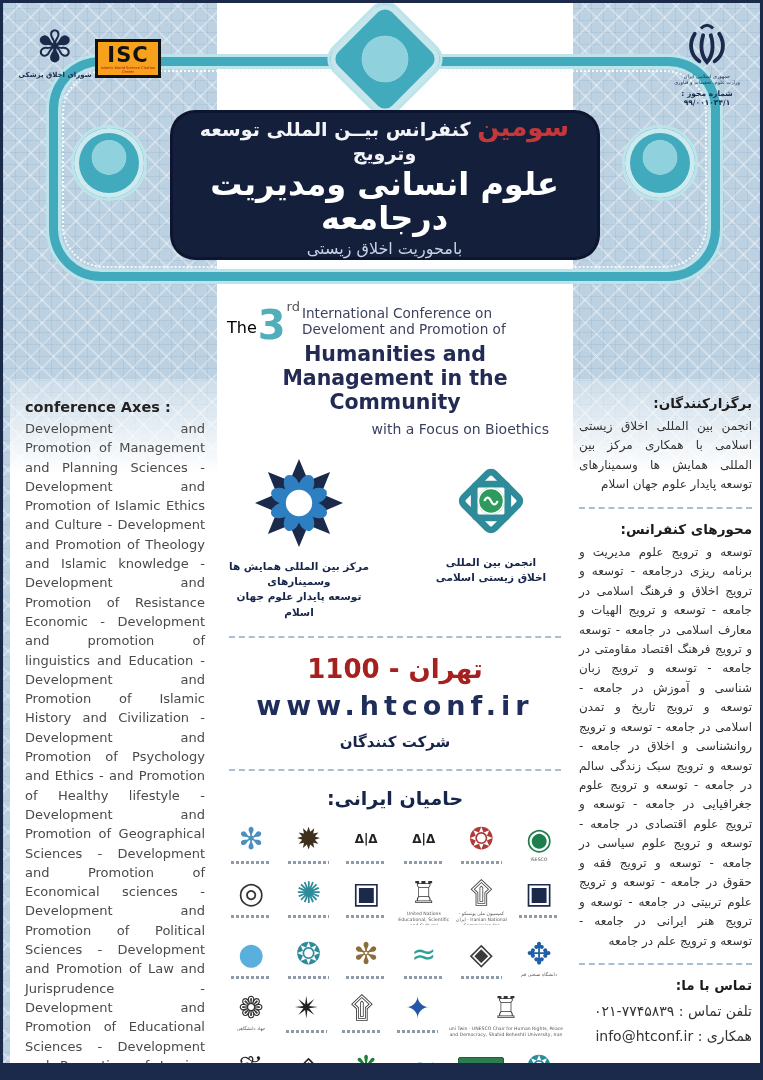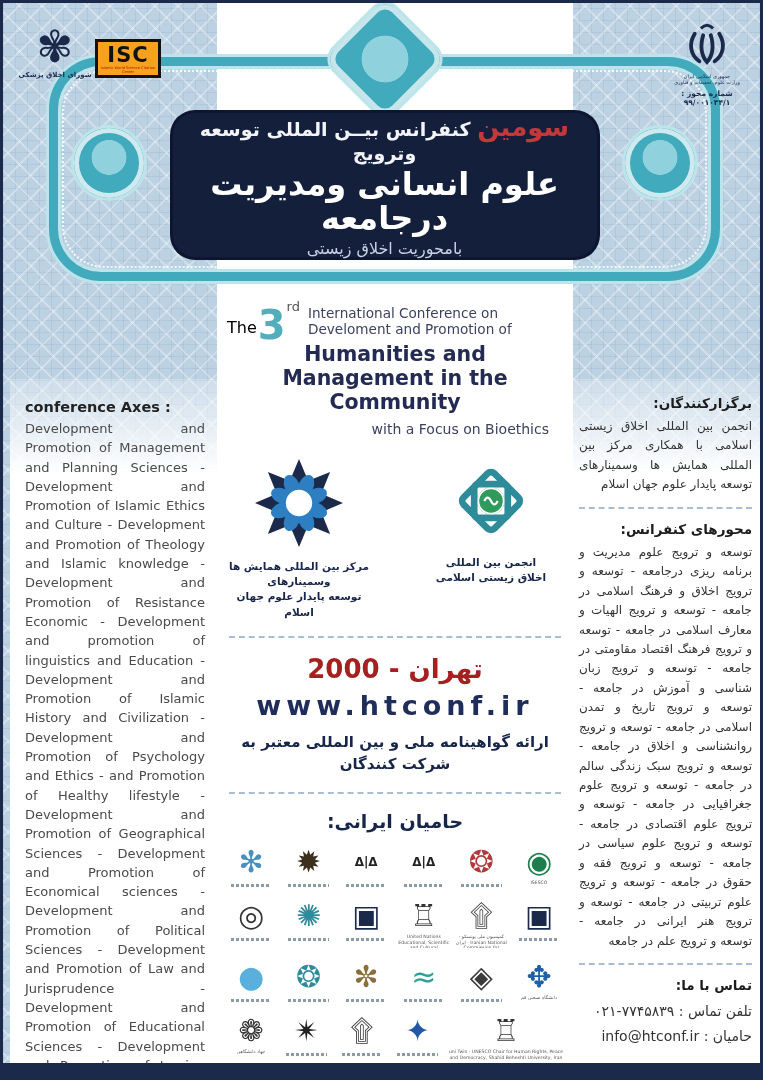--- a/index.html
+++ b/index.html
@@ -43,21 +43,21 @@
   .isc .isc-cap{font-size:3.6px;color:#b01212;line-height:4px;}
   .emblem{position:absolute;right:16px;top:20px;width:86px;text-align:center;color:#1b2a4a;}
   .emblem .cap1,.emblem .cap2{font-size:5px;direction:rtl;line-height:6px;color:#233457;}
   .emblem .lic{font-size:7.5px;font-weight:bold;direction:rtl;margin-top:4px;}
   
   .eng-title{width:336px;margin:6px auto 0;color:#3c4160;}
   .eng-title .l1{display:flex;align-items:flex-end;justify-content:center;}
   .eng-title .the{font-size:16px;padding-bottom:3px;color:#000000;}
   .eng-title .big3{font-size:40px;font-weight:bold;color:#53aebc;line-height:30px;margin:0 1px;}
   .eng-title .rd{font-size:13px;color:#555;align-self:flex-start;margin-top:-6px;}
-  .eng-title .rest{font-size:13.6px;padding-bottom:3px;margin-left:8px;}
+  .eng-title .rest{font-size:13.6px;padding-bottom:3px;margin-left:2px;}
   .eng-title .l2{font-size:20.5px;font-weight:bold;color:#232a54;text-align:center;margin-top:2px;}
   .eng-title .l3{font-size:14px;text-align:right;padding-right:14px;margin-top:7px;}
   
   .org-row{display:flex;justify-content:center;gap:44px;margin-top:22px;}
   .org{margin:0;text-align:center;width:150px;}
   .org figcaption{font-size:10.5px;font-weight:bold;color:#17254a;direction:rtl;line-height:1.45;margin-top:8px;}
   
   hr.dash{border:none;border-top:2px dashed #a9bdd3;margin:16px 4px;}
   .city{direction:rtl;text-align:center;color:#a5201f;font-size:26px;font-weight:bold;margin-top:2px;}
   .site{text-align:center;color:#1f2d5a;font-size:27px;font-weight:bold;letter-spacing:5px;margin-top:6px;}
@@ -152,24 +152,23 @@
         </span>
         <figcaption>
           <div>انجمن بین المللی</div>
           <div>اخلاق زیستی اسلامی</div>
         </figcaption>
       </figure>
     </div>
 
     <hr class="dash">
 
-    <div class="city">تهران - 2000</div>
+    <div class="city">تهران - 1100</div>
     <div class="site">www.htconf.ir</div>
     <div class="cert">
-      <div>ارائه گواهینامه ملی و بین المللی معتبر به</div>
       <div>شرکت کنندگان</div>
     </div>
 
     <hr class="dash">
 
     <div class="sponsors-h">حامیان ایرانی:</div>
     <div class="sp-grid">
         <div class="sp">
           <div class="sp-glyph" style="color: rgb(74, 143, 192);">✻</div>
           <div class="sp-cap"></div>
@@ -333,19 +332,19 @@
     <hr class="dash">
     <h4>محورهای کنفرانس:</h4>
     <p class="rp-body">توسعه و ترویج علوم مدیریت و برنامه ریزی درجامعه - توسعه و ترویج اخلاق و فرهنگ اسلامی در جامعه - توسعه و ترویج الهیات و معارف اسلامی در جامعه - توسعه و ترویج فرهنگ اقتصاد مقاومتی در جامعه - توسعه و ترویج زبان شناسی و آموزش در جامعه - توسعه و ترویج تاریخ و تمدن اسلامی در جامعه - توسعه و ترویج روانشناسی و اخلاق در جامعه - توسعه و ترویج سبک زندگی سالم در جامعه - توسعه و ترویج علوم جغرافیایی در جامعه - توسعه و ترویج علوم اقتصادی در جامعه - توسعه و ترویج علوم سیاسی در جامعه - توسعه و ترویج فقه و حقوق در جامعه - توسعه و ترویج علوم تربیتی در جامعه - توسعه و ترویج هنر ایرانی در جامعه - توسعه و ترویج علم در جامعه</p>
     <hr class="dash">
     <h4>تماس با ما:</h4>
     <div class="contact-line">
       <span>تلفن تماس :</span>
       <bdi>۰۲۱-۷۷۴۵۸۳۹</bdi>
     </div>
     <div class="contact-line">
-      <span>حامیان :</span>
+      <span>همکاری :</span>
       <bdi>info@htconf.ir</bdi>
     </div>
   </div>
 
   <div class="footer-strip"></div>
 </div>
 
 </body></html>

